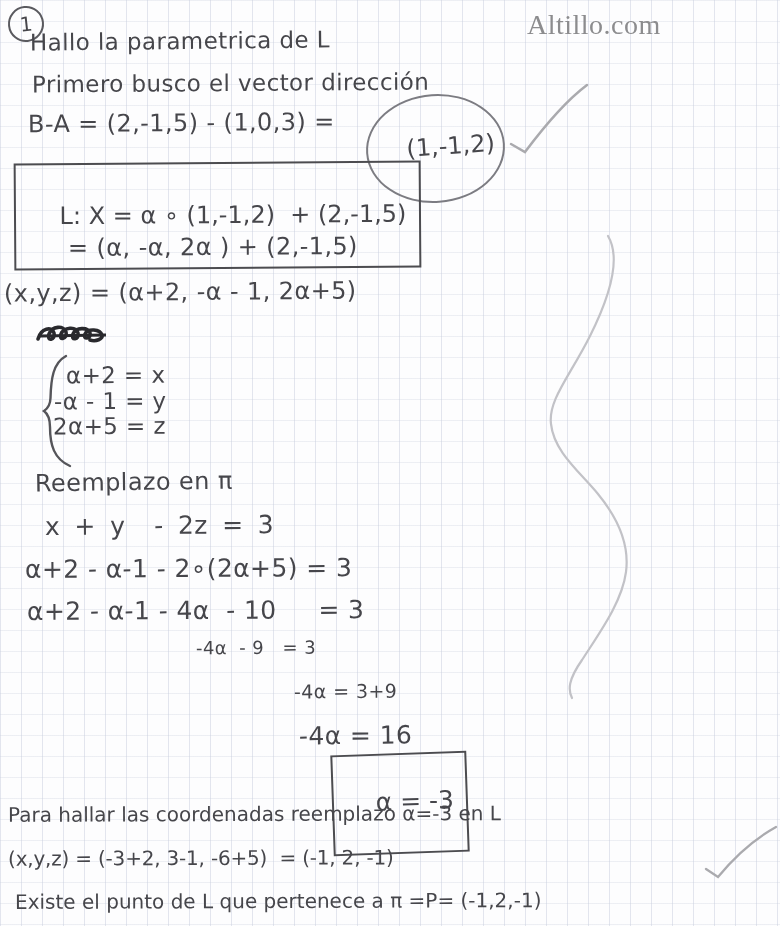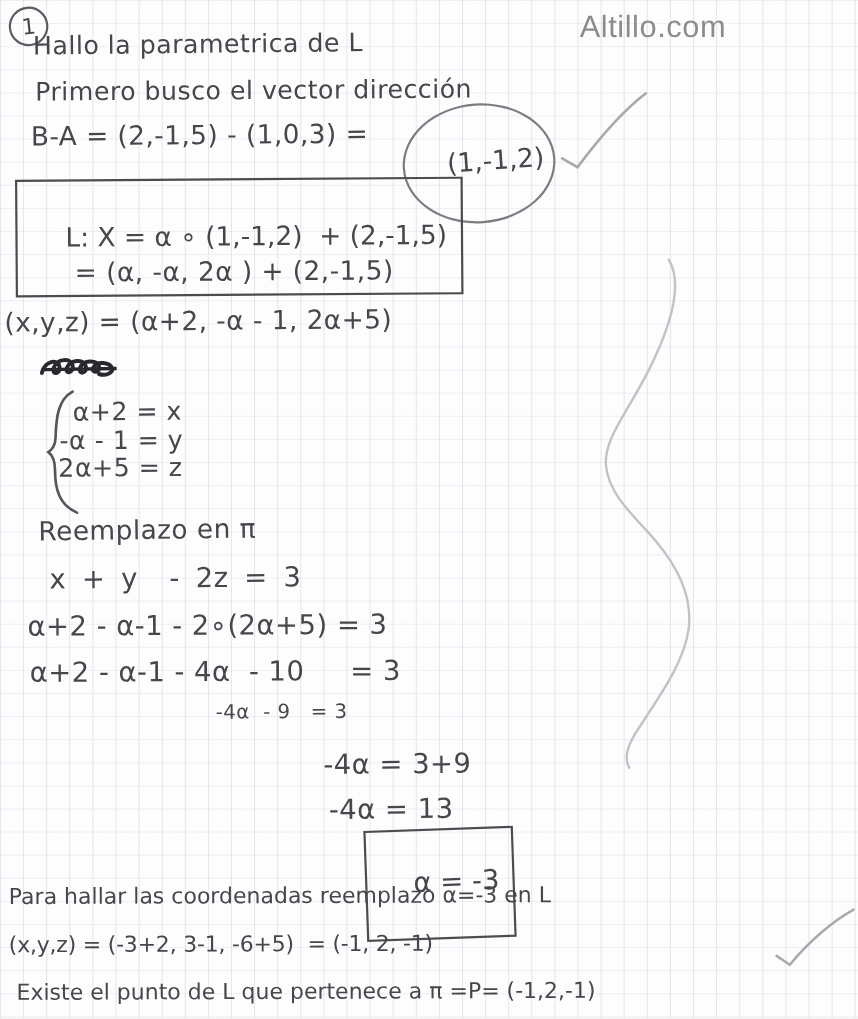--- a/index.html
+++ b/index.html
@@ -18,21 +18,21 @@
   .hw{
     position:absolute;
     color:#46464b;
     white-space:pre;
     letter-spacing:.4px;
     line-height:1.15;
   }
   .pencil-svg{position:absolute;}
   .watermark{
     position:absolute;
-    font-family:Liberation Sans, sans-serif;
+    font-family:Liberation Serif, serif;
     color:#8c8c8e;
     letter-spacing:.5px;
   }
   .page-num{
     position:absolute;
     width:32px;height:32px;
     border:2.5px solid #5a5a5f;
     border-radius:50%;
     display:flex;align-items:center;justify-content:center;
     color:#46464b;font-size:20px;
@@ -109,23 +109,23 @@
   <div class="hw" style="left:35px;top:469px;font-size:24px;transform:rotate(-0.8deg);">Reemplazo en π</div>
 
   <div class="hw" style="left:45px;top:512px;font-size:25px;word-spacing:6px;transform:rotate(-0.5deg);">x + y  - 2z = 3</div>
 
   <div class="hw" style="left:25px;top:555px;font-size:25px;transform:rotate(-0.3deg);">α+2 - α-1 - 2∘(2α+5) = 3</div>
 
   <div class="hw" style="left:27px;top:597px;font-size:25px;transform:rotate(-0.3deg);">α+2 - α-1 - 4α  - 10     = 3</div>
 
   <div class="hw" style="left:196px;top:638px;font-size:18px;transform:rotate(-0.4deg);">-4α  - 9   = 3</div>
 
-  <div class="hw" style="left:294px;top:681px;font-size:25px;transform:rotate(-0.5deg);">-4α = 3+9</div>
+  <div class="hw" style="left:294px;top:681px;font-size:19px;transform:rotate(-0.5deg);">-4α = 3+9</div>
 
-  <div class="hw" style="left:299px;top:722px;font-size:25px;transform:rotate(-0.6deg);">-4α = 13</div>
+  <div class="hw" style="left:299px;top:722px;font-size:25px;transform:rotate(-0.6deg);">-4α = 16</div>
 
   <div class="result-box" style="left:332px;top:753px;font-size:25px;">
     <span>α = -3</span>
   </div>
 
   <div class="hw" style="left:8px;top:803px;font-size:20px;letter-spacing:0;transform:rotate(-0.2deg);">Para hallar las coordenadas reemplazo α=-3 en L</div>
 
   <div class="hw" style="left:8px;top:847px;font-size:20px;letter-spacing:-0.2px;transform:rotate(-0.2deg);">(x,y,z) = (-3+2, 3-1, -6+5)  = (-1, 2, -1)</div>
 
   <div class="hw" style="left:15px;top:890px;font-size:20px;letter-spacing:0;transform:rotate(-0.2deg);">Existe el punto de L que pertenece a π =P= (-1,2,-1)</div>

